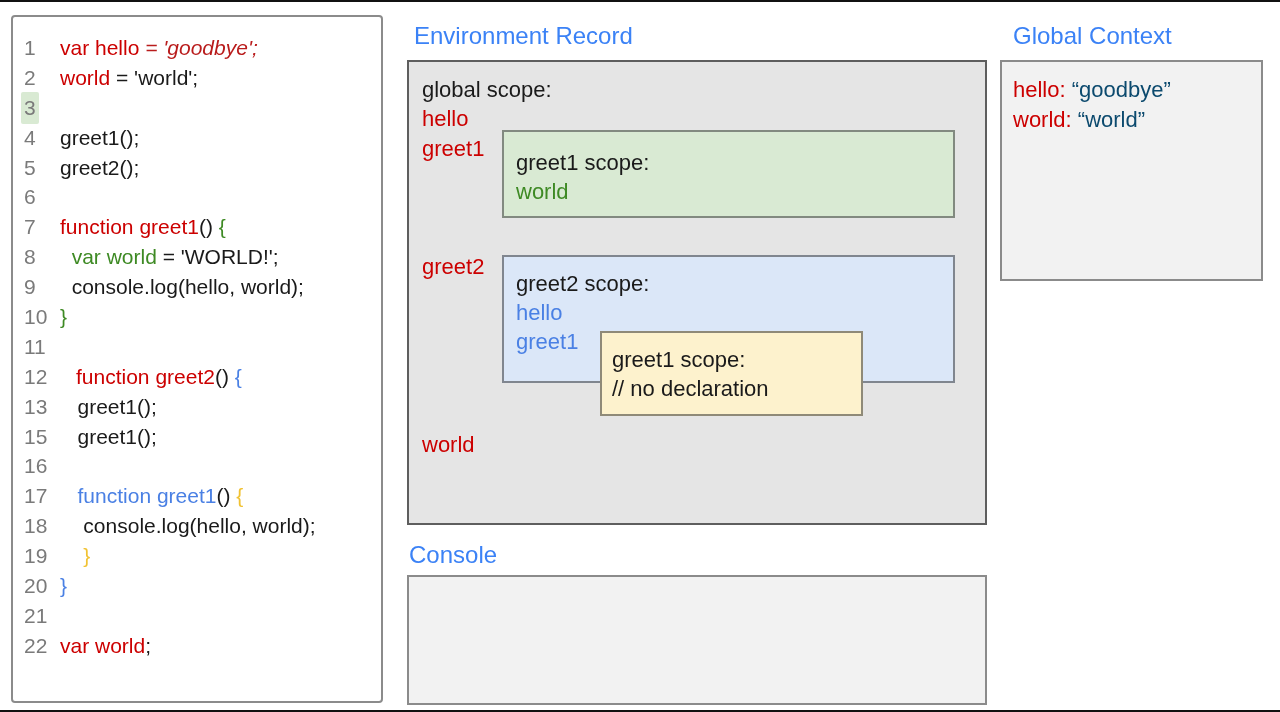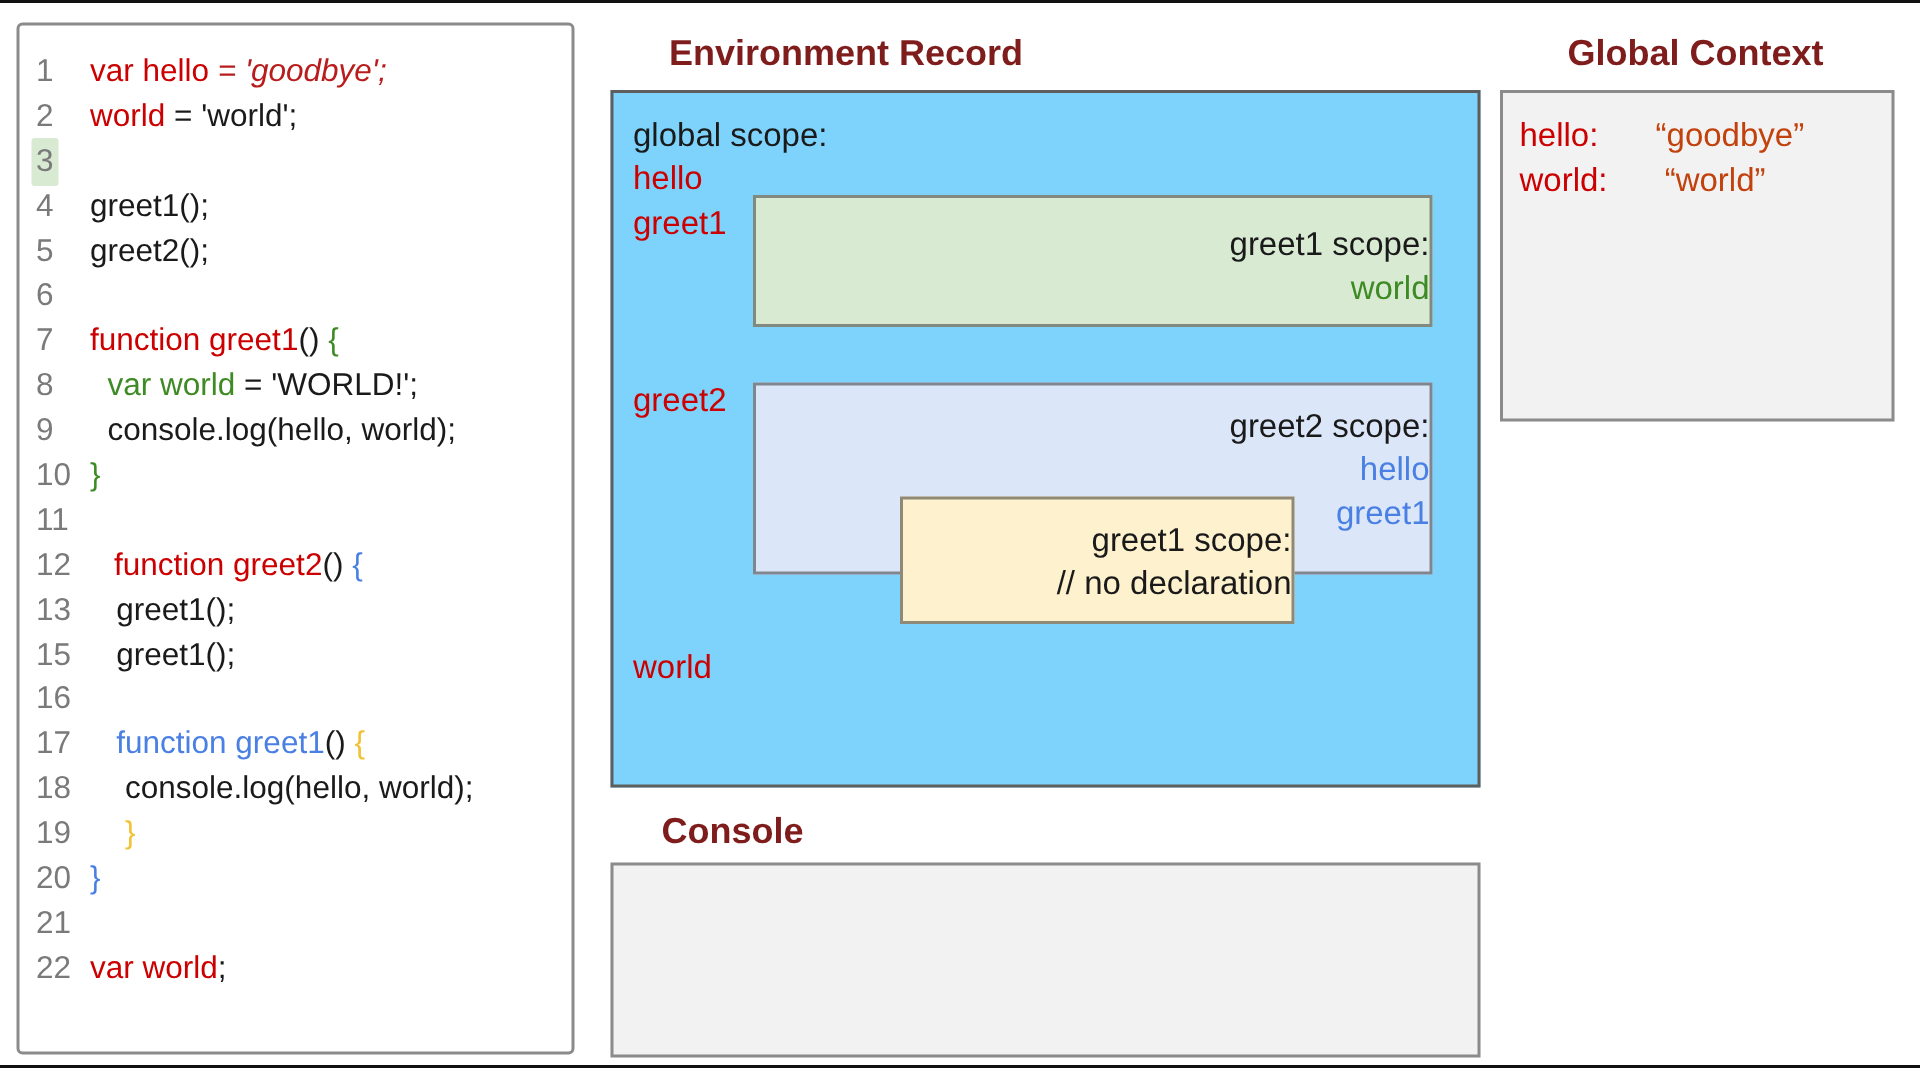--- a/index.html
+++ b/index.html
@@ -41,24 +41,23 @@
     color: #7a7a7a;
     flex: 0 0 auto;
   }
   .ln-num { display: inline-block; padding: 1px 3px; margin-left: -3px; border-radius: 2px; }
   .code-text { white-space: pre; }
 
   
   .sec-title {
     position: absolute;
     font-size: 24px;
-    font-weight: bold;
+    font-weight: normal;
     line-height: 28px;
-    color: #7f1d1d;
-    margin-left: 32px;
+    color: #3b82f6;
   }
   .er-title      { left: 414px; top: 22px; }
   .gc-title      { left: 1013px; top: 22px; }
   .console-title { left: 409px; top: 541px; }
 
   
   .box { position: absolute; }
   .pink-box {
     left: 407px; top: 60px;
     width: 580px; height: 465px;
@@ -101,21 +100,21 @@
   .scope-line { white-space: pre; }
 
   .gray-box { border: 2px solid #8b8b8b; }
   .gc-box {
     left: 1000px; top: 60px;
     width: 263px; height: 221px;
     padding: 13px 0 0 11px;
     font-size: 22px; line-height: 29.6px;
   }
   .gc-row { white-space: pre; }
-  .gc-val { color: #c2410c; margin-left: 32px; }
+  .gc-val { color: #0c4a6e; }
   .console-box {
     left: 407px; top: 575px;
     width: 580px; height: 130px;
   }
 </style>
 </head>
 <body>
 
 <div class="edge top"></div>
 <div class="edge bottom"></div>
@@ -141,21 +140,21 @@
       <div class="code-line"><span class="ln"><span class="ln-num">18</span></span><span class="code-text"><span style="color: rgb(26, 26, 26);">    console.log(hello, world);</span></span></div>
       <div class="code-line"><span class="ln"><span class="ln-num">19</span></span><span class="code-text"><span style="color: rgb(26, 26, 26);">    </span><span style="color: rgb(241, 194, 50);">}</span></span></div>
       <div class="code-line"><span class="ln"><span class="ln-num">20</span></span><span class="code-text"><span style="color: rgb(74, 128, 228);">}</span></span></div>
       <div class="code-line"><span class="ln"><span class="ln-num">21</span></span><span class="code-text"></span></div>
       <div class="code-line"><span class="ln"><span class="ln-num">22</span></span><span class="code-text"><span style="color: rgb(204, 0, 0);">var world</span><span style="color: rgb(26, 26, 26);">;</span></span></div>
     </div>
 </div>
 
 <div class="sec-title er-title">Environment Record</div>
 
-<div class="box pink-box" style="background: #7dd3fc; text-align: right;">
+<div class="box pink-box" style="background: #e5e5e5;">
   <div class="lbl lbl-global">global scope:</div>
   <div class="lbl lbl-hello" style="color: rgb(204, 0, 0);">hello</div>
   <div class="lbl lbl-greet1" style="color: rgb(204, 0, 0);">greet1</div>
   <div class="lbl lbl-greet2" style="color: rgb(204, 0, 0);">greet2</div>
   <div class="lbl lbl-world" style="color: rgb(204, 0, 0);">world</div>
 
   <div class="box green-box" style="background: rgb(217, 234, 211);">
     <div class="scope-line">greet1 scope:</div>
     <div class="scope-line" style="color: rgb(62, 138, 36);">world</div>
   </div>

